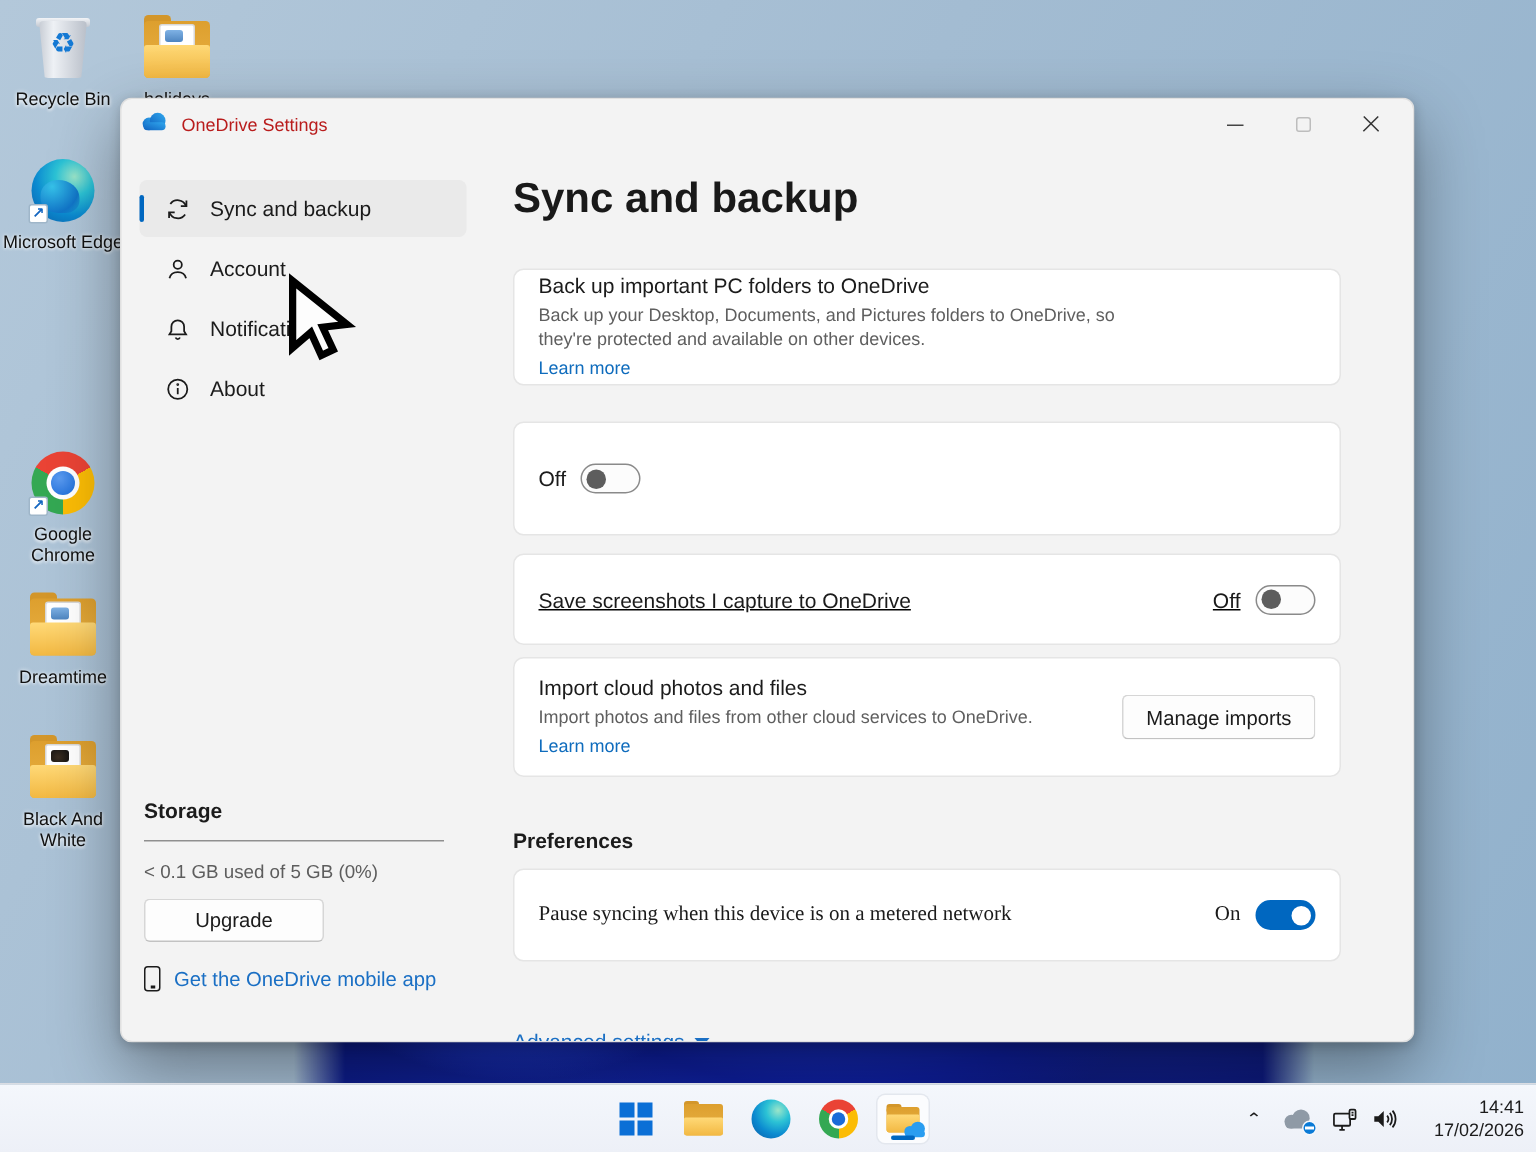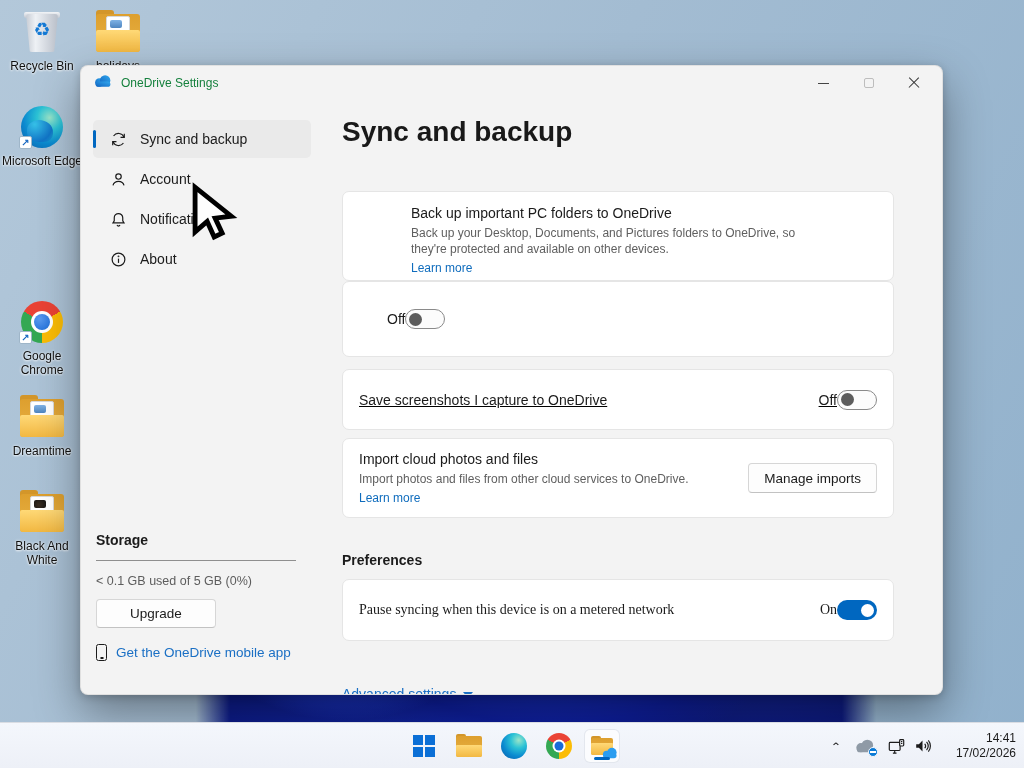--- a/index.html
+++ b/index.html
@@ -57,21 +57,21 @@
   .bin-rim { position:absolute; left:7px; top:4px; width:36px; height:6px;
     background:linear-gradient(#f2f4f7,#c2c8d1); border-radius:2px; }
   .bin-sym { position:absolute; width:100%; top:12px; text-align:center; color:#1479d4; font-size:19px; line-height:20px; }
 
   
   .win { position:absolute; left:80px; top:65px; width:863px; height:630px; z-index:5;
     background:#f3f3f3; border-radius:8px; box-shadow:0 18px 45px rgba(0,0,0,.38),0 2px 8px rgba(0,0,0,.18);
     overflow:hidden; border:1px solid rgba(0,0,0,.08); }
   .titlebar { position:absolute; left:0; top:0; right:0; height:34px; display:flex; align-items:center; }
   .titlebar .appicon { margin-left:12px; }
-  .titlebar .title { margin-left:8px; font-size:12px; color:#15803d; }
+  .titlebar .title { margin-left:8px; font-size:12px; color:#b91c1c; }
   .caption-btns { position:absolute; right:6px; top:0; height:34px; display:flex; }
   .cbtn { width:45px; height:34px; display:flex; align-items:center; justify-content:center; }
   .min-glyph { width:11px; height:1px; background:#444; display:block; }
   .max-glyph { width:10px; height:10px; border:1px solid #bdbdbd; border-radius:2px; display:block; }
   .close-glyph { position:relative; width:12px; height:12px; display:block; }
   .close-glyph::before,.close-glyph::after { content:""; position:absolute; left:-1px; top:5px; width:14px; height:1.4px; background:#333; }
   .close-glyph::before { transform:rotate(45deg); } .close-glyph::after { transform:rotate(-45deg); }
 
   
   .nav { position:absolute; left:12px; top:54px; width:218px; }
@@ -98,21 +98,21 @@
   
   .main-h1 { position:absolute; left:261px; top:50px; font-size:28px; font-weight:600; color:#191919; }
   .card { position:absolute; left:261px; width:552px; background:#fff; border:1px solid #e5e5e5;
     border-radius:7px; padding:13px 16px; display:flex; align-items:center; }
   .card-text { flex:1; padding-right:14px; }
   .card-title { font-size:14px; color:#1b1b1b; }
   .card-desc { font-size:12px; color:#5f5f5f; line-height:16px; margin-top:4px; max-width:400px; }
   .learn { font-size:12px; color:#0f6cbd; margin-top:4px; display:inline-block; }
   .btn { background:#fdfdfd; border:1px solid #d6d6d6; border-bottom-color:#c2c2c2; border-radius:4px;
     height:30px; padding:0 15px; font-size:13.5px; color:#1b1b1b; font-family:inherit; white-space:nowrap; }
-  .toggle-wrap { display:flex; align-items:center; font-size:14px; color:#1b1b1b;margin-left:28px; }
+  .toggle-wrap { display:flex; align-items:center; gap:10px; font-size:14px; color:#1b1b1b; }
   .toggle { width:40px; height:20px; border-radius:10px; position:relative; }
   .toggle.off { border:1px solid #8a8a8a; background:#fcfcfc; }
   .toggle.off .knob { position:absolute; left:3px; top:2.5px; width:13px; height:13px; border-radius:50%; background:#5d5d5d; }
   .toggle.on { background:#0067c0; }
   .toggle.on .knob { position:absolute; right:3px; top:3.5px; width:13px; height:13px; border-radius:50%; background:#fff; }
   .section-label { position:absolute; left:261px; font-size:14px; font-weight:700; color:#1b1b1b; }
   .advanced { position:absolute; left:261px; top:620px; font-size:14px; color:#1a6fc4; display:flex; align-items:center; gap:7px; }
   .advanced .tri { width:0; height:0; border-left:5px solid transparent; border-right:5px solid transparent; border-top:6px solid #1a6fc4; margin-top:2px; }
 
   
@@ -280,21 +280,21 @@
     <div class="usage">&lt; 0.1 GB used of 5 GB (0%)</div>
     <button class="upgrade">Upgrade</button>
     <div class="mobile-link">
       <span class="phone-ic"></span>
       <span>Get the OneDrive mobile app</span>
     </div>
   </div>
 
   <h1 class="main-h1">Sync and backup</h1>
 
-  <div class="card" style="top:125px;height:90px;flex-direction:column;">
+  <div class="card" style="top:113px;height:78px;">
     <div class="card-text">
       <div class="card-title">Back up important PC folders to OneDrive</div>
       <div class="card-desc">Back up your Desktop, Documents, and Pictures folders to OneDrive, so they're protected and available on other devices.</div>
       <a class="learn">Learn more</a>
     </div>
   </div>
 
   <div class="card" style="top:215px;height:76px;">
     <div class="toggle-wrap">
       <span>Off</span>

